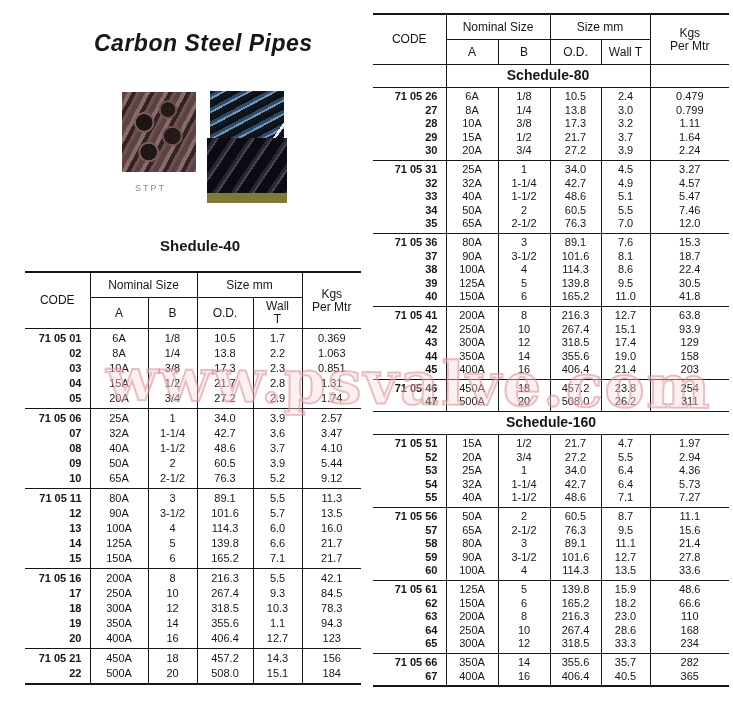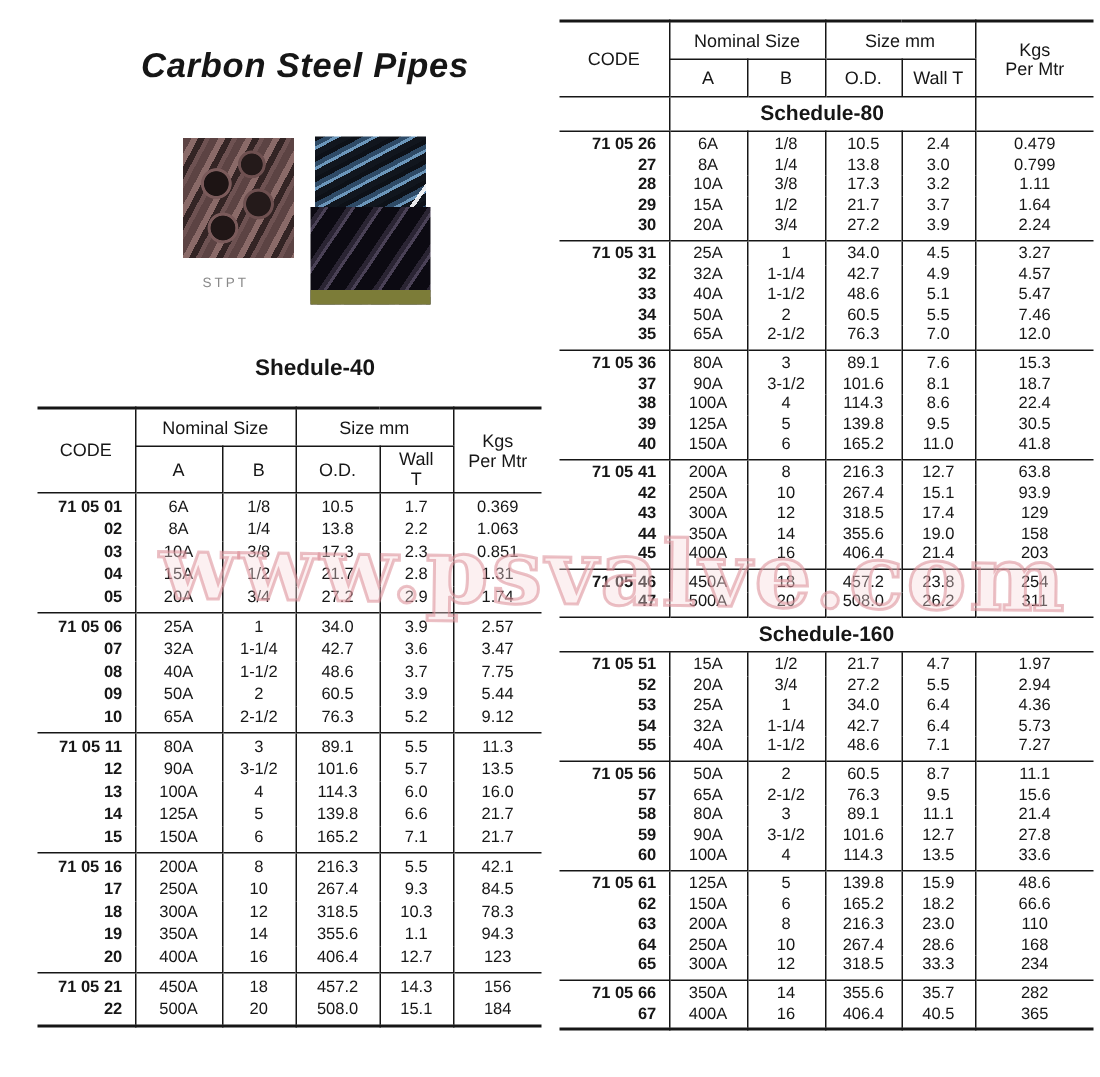--- a/index.html
+++ b/index.html
@@ -43,21 +43,21 @@
   .watermark{
     position:absolute;left:106px;top:348px;z-index:6;pointer-events:none;
     font-family:"DejaVu Serif", serif;font-size:60px;font-weight:bold;letter-spacing:2px;
     color:rgba(246,216,219,0.38);
     -webkit-text-stroke:2px rgba(219,141,149,0.55);
     transform:rotate(0.8deg);
     white-space:nowrap;
   }
 
   
-  .caption-40{position:absolute;left:42px;top:237px;width:336px;text-align:center;
+  .caption-40{position:absolute;left:32px;top:237px;width:336px;text-align:center;
     font-size:15px;font-weight:bold;}
   table.ptable{
     position:absolute;border-collapse:collapse;table-layout:fixed;
     border-top:2px solid #161616;border-bottom:2px solid #161616;
     font-size:11px;
   }
   table.left-t{left:25px;top:271px;width:336px;}
   table.right-t{left:373px;top:13px;width:356px;}
   .ptable th,.ptable td{
     font-weight:normal;text-align:center;padding:1px 2px;overflow:hidden;white-space:nowrap;
@@ -182,21 +182,21 @@
           <td class="vl">42.7</td>
           <td class="vl">3.6</td>
           <td class="vl">3.47</td>
         </tr>
         <tr>
           <td class="code">08</td>
           <td class="vl">40A</td>
           <td class="vl">1-1/2</td>
           <td class="vl">48.6</td>
           <td class="vl">3.7</td>
-          <td class="vl">7.75</td>
+          <td class="vl">4.10</td>
         </tr>
         <tr>
           <td class="code">09</td>
           <td class="vl">50A</td>
           <td class="vl">2</td>
           <td class="vl">60.5</td>
           <td class="vl">3.9</td>
           <td class="vl">5.44</td>
         </tr>
         <tr>

